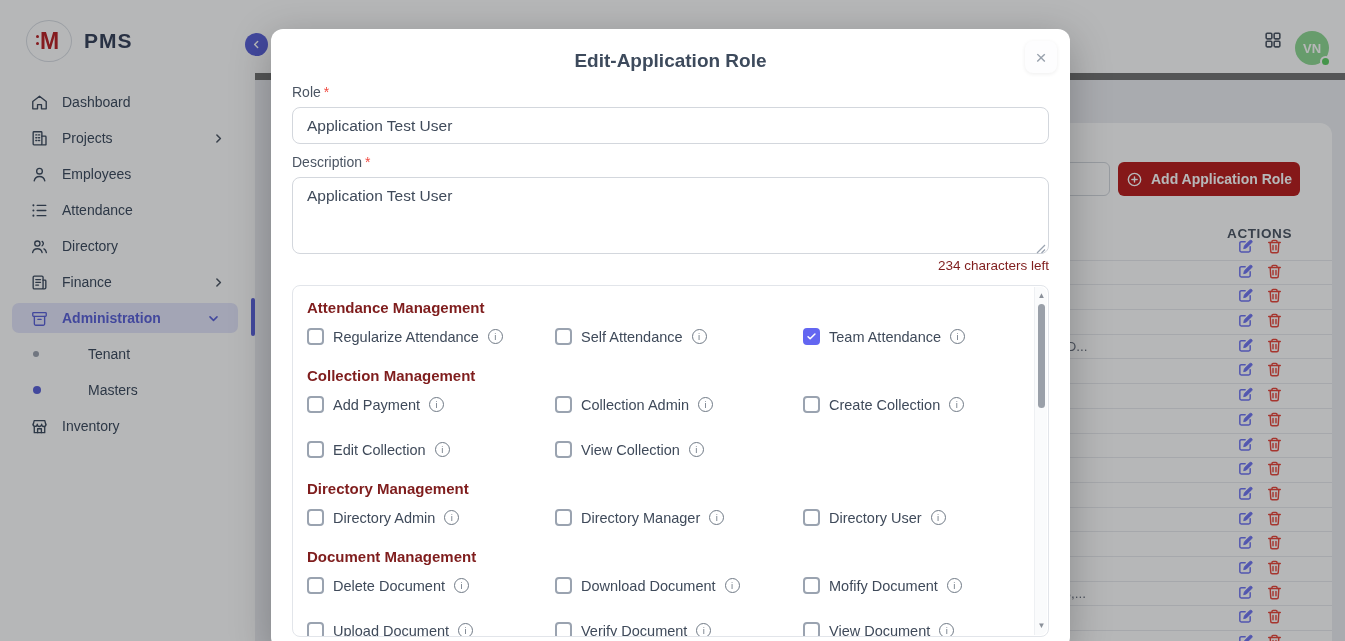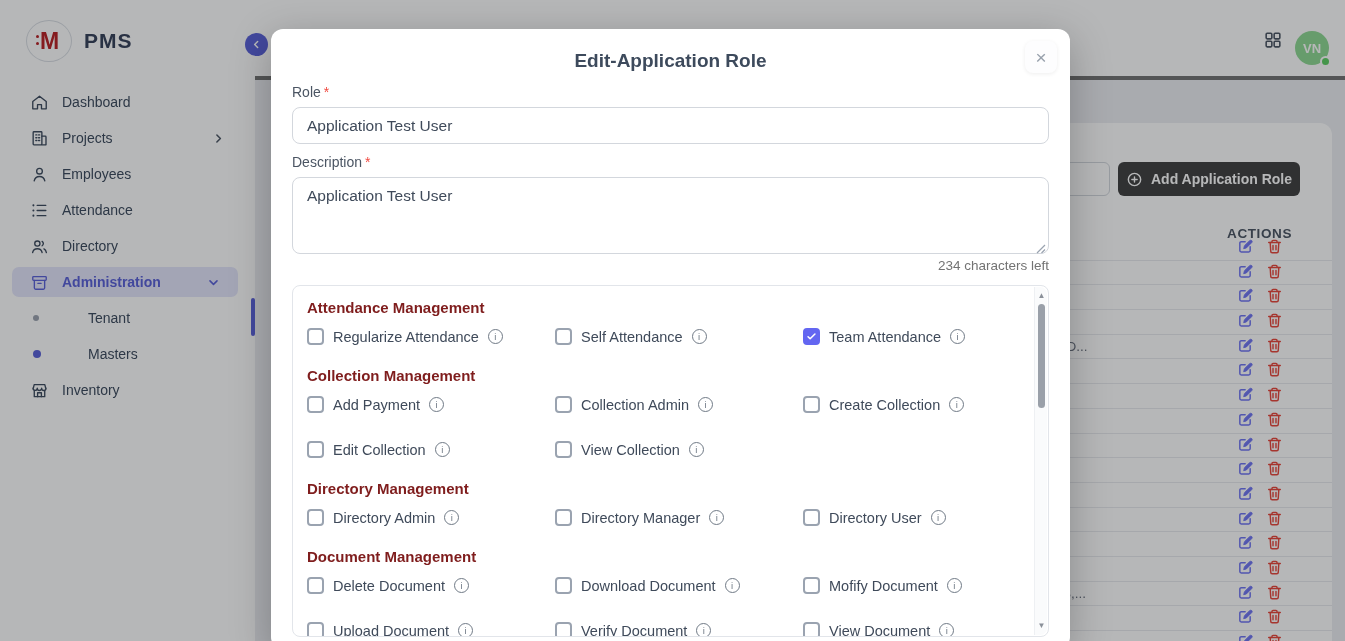--- a/index.html
+++ b/index.html
@@ -30,39 +30,39 @@
   .side-item.active .side-label { font-weight:600; }
   .side-item.active .side-chev { margin-right:18px; }
   .side-item.sub { padding-left:33px; }
   .dot { width:8px; height:8px; border-radius:50%; margin-right:47px; flex:none; }
   .dot.gray { width:6px; height:6px; background:#9ca3af; margin-right:49px; }
   .dot.purple { background:#5a60d8; }
   .side-edge-bar { position:absolute; right:0; top:298px; width:4px; height:38px; background:#5a60d8; border-radius:3px; }
 
   
   .topbar { position:absolute; left:255px; right:0; top:0; height:80px; background:#fff;
-            border-bottom:4px solid #737373; z-index:1;text-align:center; }
+            border-bottom:7px solid #737373; z-index:1;text-align:center; }
   .apps-icon { position:absolute; right:62px; top:30px; width:20px; height:20px; color:#4b5563; cursor:pointer; }
   .apps-icon svg { width:20px; height:20px; display:block; }
   .avatar { position:absolute; right:16px; top:31px; width:34px; height:34px; border-radius:50%;
             background:#8ed893; color:#fff; font-weight:700; font-size:13px;
             display:flex; align-items:center; justify-content:center; cursor:pointer; }
   .avatar .status { position:absolute; right:-2px; bottom:-2px; width:11px; height:11px; border-radius:50%;
                     background:#5ecf63; border:2px solid #ffffff; }
   .collapse-btn { position:absolute; left:245px; top:33px; width:23px; height:23px; border-radius:50%;
                   background:#5a60d8; border:none; color:#fff; z-index:2; cursor:pointer;
                   display:flex; align-items:center; justify-content:center; }
   .collapse-btn svg { width:11px; height:11px; display:block; }
 
   
   .content { position:absolute; left:255px; right:0; top:80px; bottom:0; background:#eceef2; }
   .card { position:absolute; left:28px; top:43px; right:13px; bottom:-16px; background:#fff; border-radius:12px; }
   .search-input { position:absolute; top:39px; right:222px; width:250px; height:34px; border:1px solid #d3d7dd;
                   border-radius:6px; background:#fff; font-size:14px; padding:0 10px; color:#3f4a5a; }
-  .add-btn { position:absolute; top:39px; right:32px; height:34px; width:182px; background:#404040; color:#fff;
+  .add-btn { position:absolute; top:39px; right:32px; height:34px; width:182px; background:#b91c1c; color:#fff;
              border:none; border-radius:6px; font-size:14px; font-weight:700; font-family:inherit;
              display:flex; align-items:center; justify-content:center; gap:8px; cursor:pointer; }
   .add-btn .icon svg { width:17px; height:17px; display:block; }
   .actions-head { position:absolute; top:103px; right:40px; font-size:13.5px; font-weight:700; color:#4b5563;
                   letter-spacing:0.6px; }
   .rows { position:absolute; left:0; right:0; top:113px; bottom:0; overflow:hidden; }
   .trow { position:relative; height:24.7px; border-bottom:1px solid #e8eaee; }
   .row-text { position:absolute; left:779px; top:4px; font-size:13.5px; color:#6b7280; }
   .row-actions { position:absolute; right:49px; top:2px; display:flex; gap:12px; }
   .icon-btn { background:none; border:none; padding:0; width:17px; height:17px; cursor:pointer; }
@@ -80,21 +80,21 @@
   .modal-title { text-align:center; margin-top:21px; font-size:19px; font-weight:700; color:#3d4a5c; }
   .field-label { margin-top:12px; font-size:14px; color:#4b5563; }
   .field-label .req { color:#f04a41; margin-left:3px; }
   .field-label.desc { margin-top:10px; }
   .text-input { margin-top:7px; width:100%; height:37px; border:1px solid #d3d7dd; border-radius:8px;
                 padding:0 14px; font-size:15.5px; color:#3f4a5a; font-family:inherit; display:block; }
   .textarea-wrap { position:relative; margin-top:7px; }
   .text-area { width:100%; height:77px; border:1px solid #d3d7dd; border-radius:8px; padding:9px 14px;
                font-size:15.5px; color:#3f4a5a; font-family:inherit; resize:none; display:block; }
   .resize-handle { position:absolute; right:3px; bottom:4px; width:10px; height:10px; cursor:nwse-resize; }
-  .char-count { text-align:right; margin-top:4px; font-size:13.5px; color:#737373; }
+  .char-count { text-align:right; margin-top:4px; font-size:13.5px; color:#7f1d1d; }
 
   .perm-panel { position:relative; margin-top:12px; height:352px; border:1px solid #e2e5ea; border-radius:8px;
                 overflow:hidden; }
   .perm-inner { padding:13px 30px 0 14px; }
   .perm-section { margin-bottom:22px; }
   .perm-title { font-size:15px; font-weight:600; color:#7f1d1d; }
   .perm-grid { display:grid; grid-template-columns:248px 248px 1fr; row-gap:28px; margin-top:12px; }
   .perm-item { display:flex; align-items:center; gap:9px; font-size:14.5px; color:#3f4a5a; }
   .cbox { width:17px; height:17px; border:2px solid #9aa3b0; border-radius:4px; flex:none; cursor:pointer;
           display:flex; align-items:center; justify-content:center; background:#fff; }
@@ -174,20 +174,35 @@
           <span class="icon side-ic">
             <svg viewBox="0 0 24 24" fill="none" stroke="currentColor" stroke-width="1.7" stroke-linecap="round" stroke-linejoin="round">
               <circle cx="9.3" cy="8.3" r="3.3"></circle>
               <path d="M3.3 19.6c.7-3.1 3-4.8 6-4.8s5.3 1.7 6 4.8"></path>
               <path d="M15.3 5.5a3.3 3.3 0 0 1 0 5.6"></path>
               <path d="M17.6 15c1.7.8 2.7 2.3 3.1 4.6"></path>
             </svg>
           </span>
           <span class="side-label">Directory</span>
         </div>
+        <div class="side-item">
+          <span class="icon side-ic">
+            <svg viewBox="0 0 24 24" fill="none" stroke="currentColor" stroke-width="1.7" stroke-linecap="round" stroke-linejoin="round">
+              <rect x="4" y="4" width="12.5" height="16" rx="1.5"></rect>
+              <path d="M7.3 8.3h6M7.3 11.8h6M7.3 15.3h3.5"></path>
+              <path d="M16.5 9h2.5a1 1 0 0 1 1 1v8.4a1.6 1.6 0 0 1-1.6 1.6h-1.9"></path>
+            </svg>
+          </span>
+          <span class="side-label">Finance</span>
+          <span class="icon side-chev">
+            <svg viewBox="0 0 24 24" fill="none" stroke="currentColor" stroke-width="2.8" stroke-linecap="round" stroke-linejoin="round">
+              <path d="M9 5.5 15.5 12 9 18.5"></path>
+            </svg>
+          </span>
+        </div>
         <div class="side-item active">
           <span class="icon side-ic">
             <svg viewBox="0 0 24 24" fill="none" stroke="currentColor" stroke-width="1.7" stroke-linecap="round" stroke-linejoin="round">
               <rect x="3.5" y="4.5" width="17" height="4.8" rx="1"></rect>
               <path d="M5.5 9.3V19a1.6 1.6 0 0 0 1.6 1.5h9.8A1.6 1.6 0 0 0 18.5 19V9.3"></path>
               <path d="M10 13.2h4"></path>
             </svg>
           </span>
           <span class="side-label">Administration</span>
           <span class="icon side-chev">

